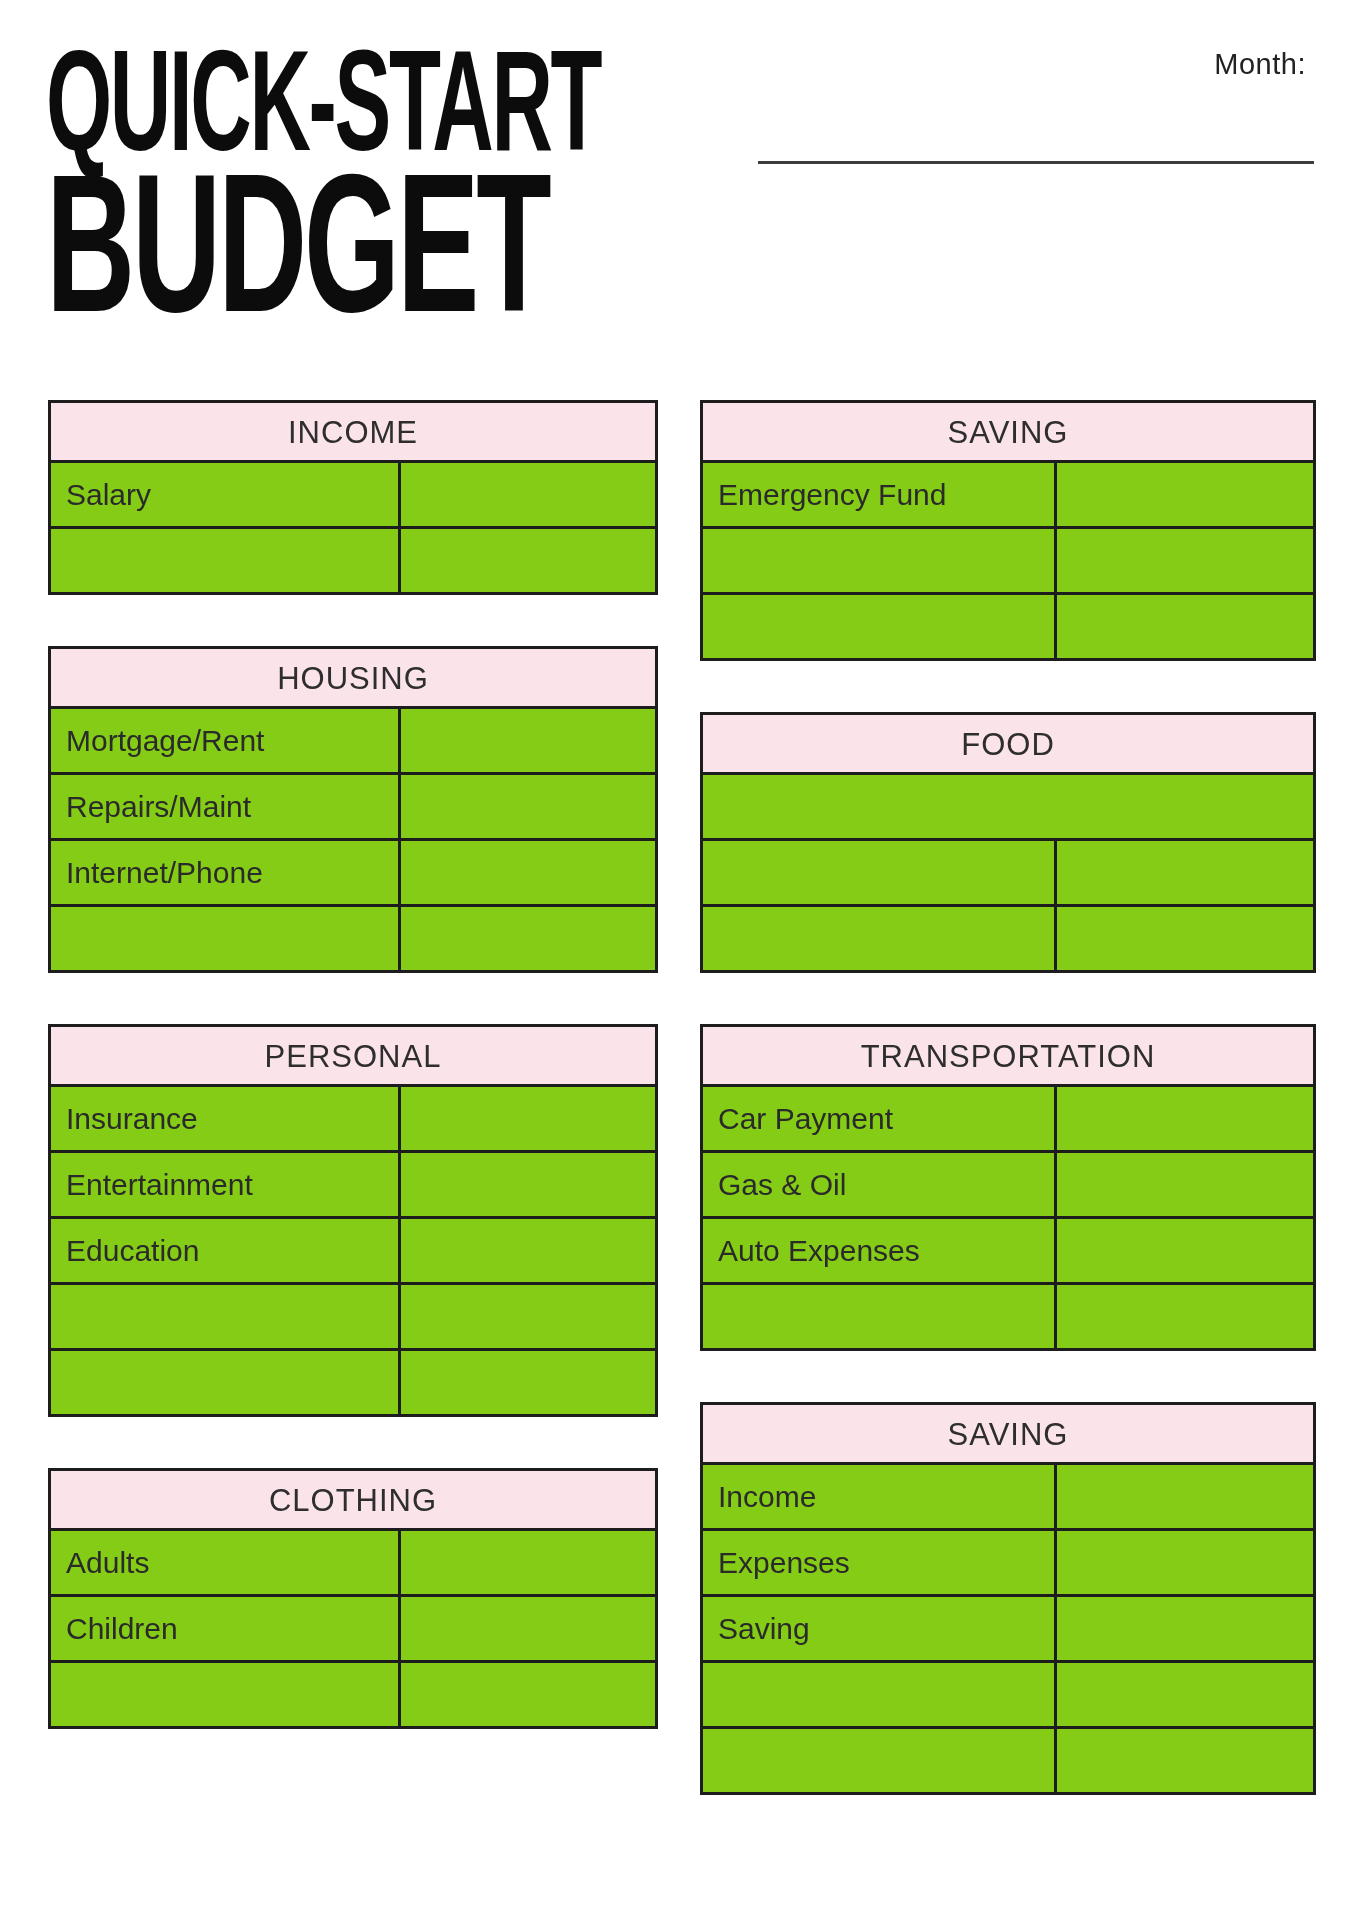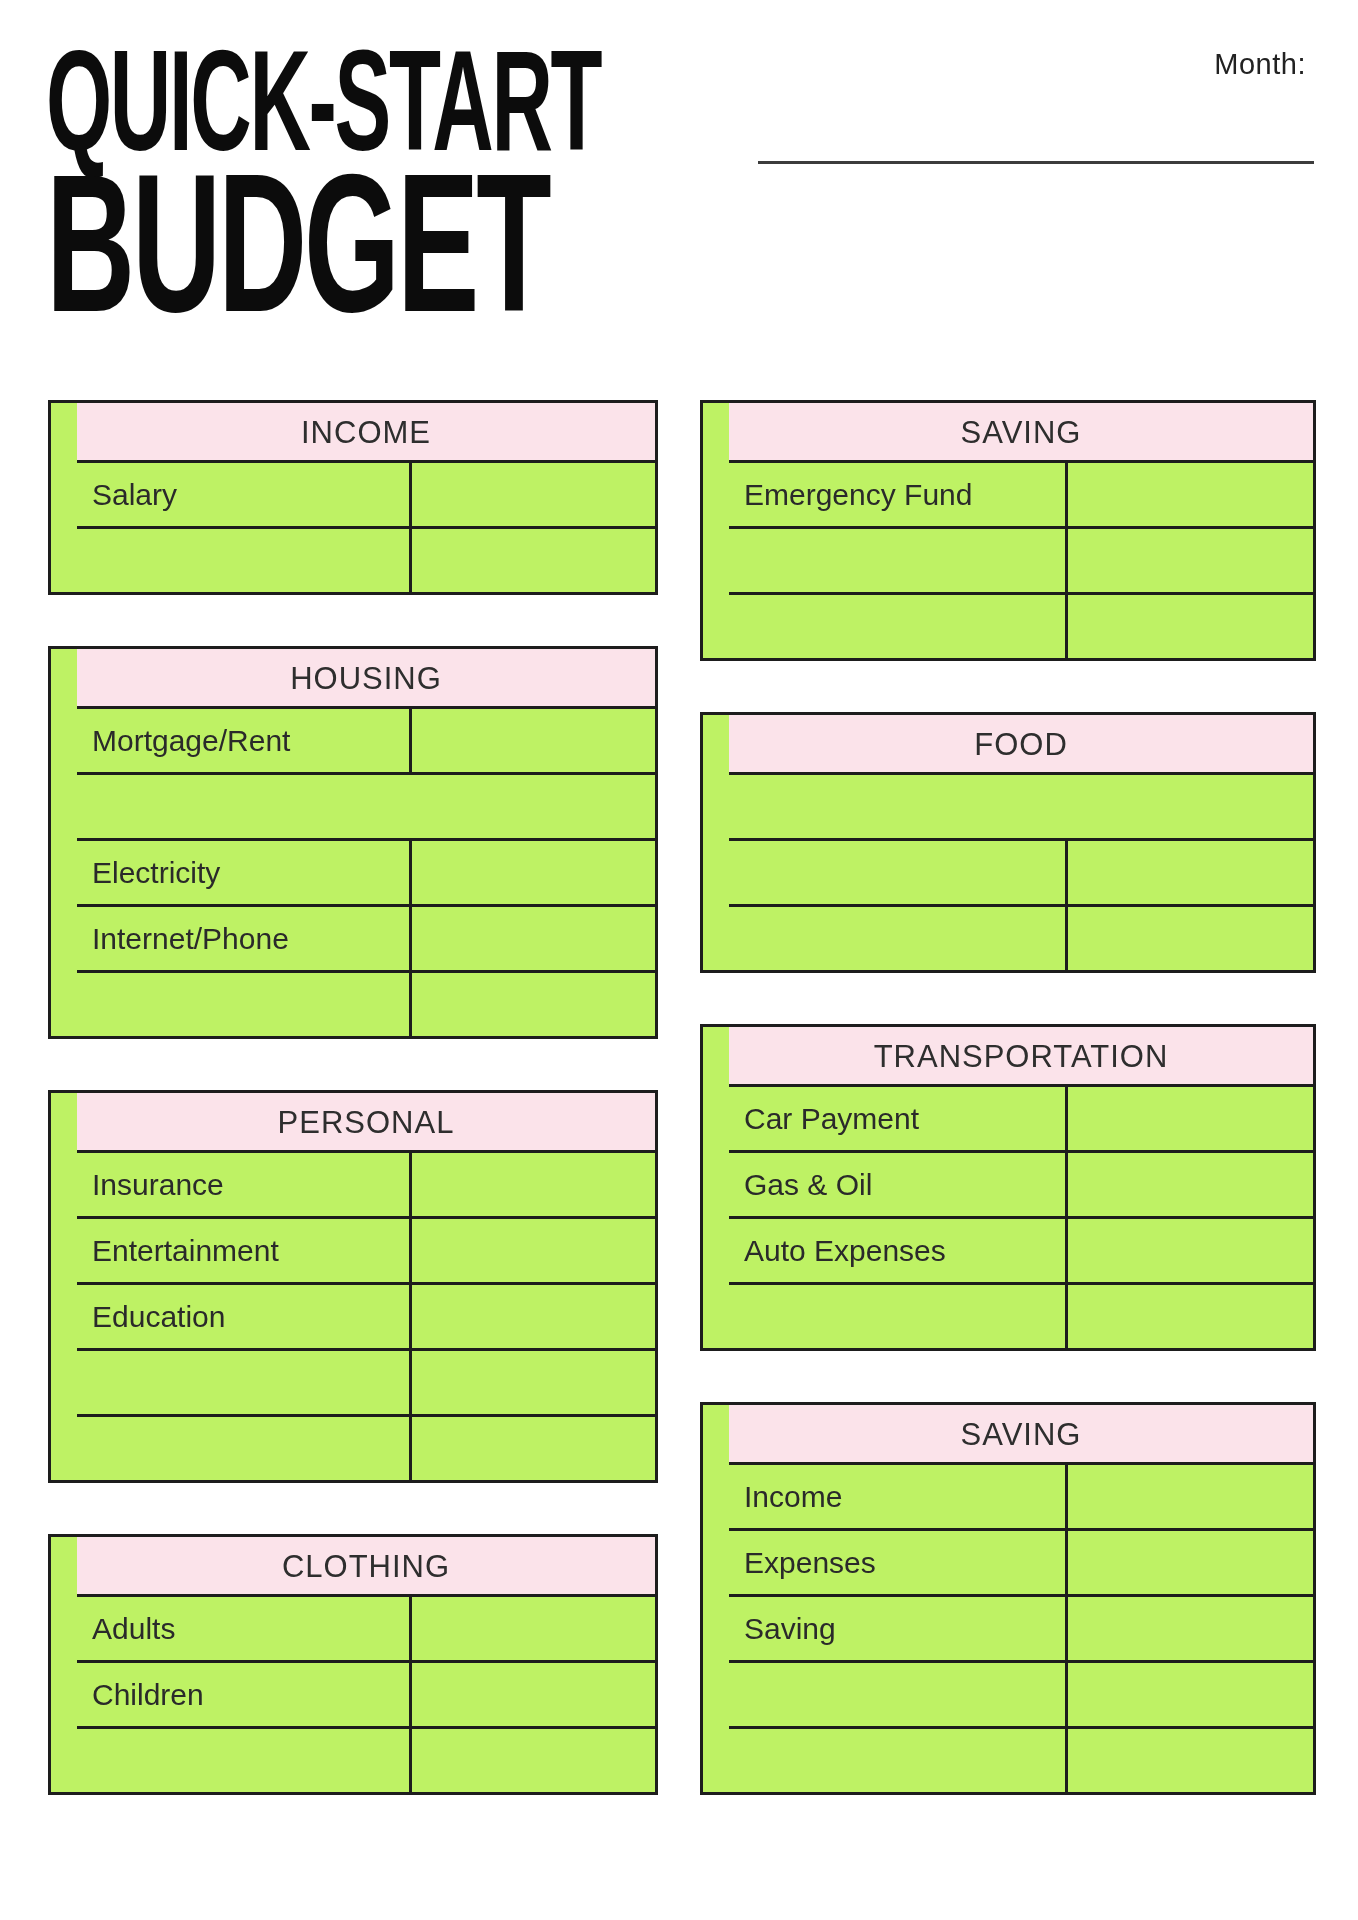--- a/index.html
+++ b/index.html
@@ -52,22 +52,21 @@
     width:1268px;
     display:flex;
     gap:42px;
   }
   .col{display:flex;flex-direction:column;}
   .col-left{width:610px;}
   .col-right{width:616px;}
   .section{
     border:3px solid var(--border);
     margin-bottom:51px;
-    background:#bef264;
-    padding-left:26px;
+    background:#84cc16;
   }
   .section-header{
     height:60px;line-height:60px;
     background:var(--header-bg);
     border-bottom:3px solid var(--border);
     text-align:center;
     font-size:31px;
     letter-spacing:1px;
     color:#2e2e2e;
   }
@@ -108,24 +107,21 @@
           <div class="cell-value"></div>
         </div>
       </div>
       <div class="section">
         <div class="section-header">HOUSING</div>
         <div class="row">
           <div class="cell-label">Mortgage/Rent</div>
           <div class="cell-value"></div>
         </div>
         <div class="row">
-          <div class="cell-value"></div>
-        </div>
-        <div class="row">
-          <div class="cell-label">Electricity</div>
+          <div class="cell-label">Repairs/Maint</div>
           <div class="cell-value"></div>
         </div>
         <div class="row">
           <div class="cell-label">Internet/Phone</div>
           <div class="cell-value"></div>
         </div>
         <div class="row">
           <div class="cell-label"></div>
           <div class="cell-value"></div>
         </div>

